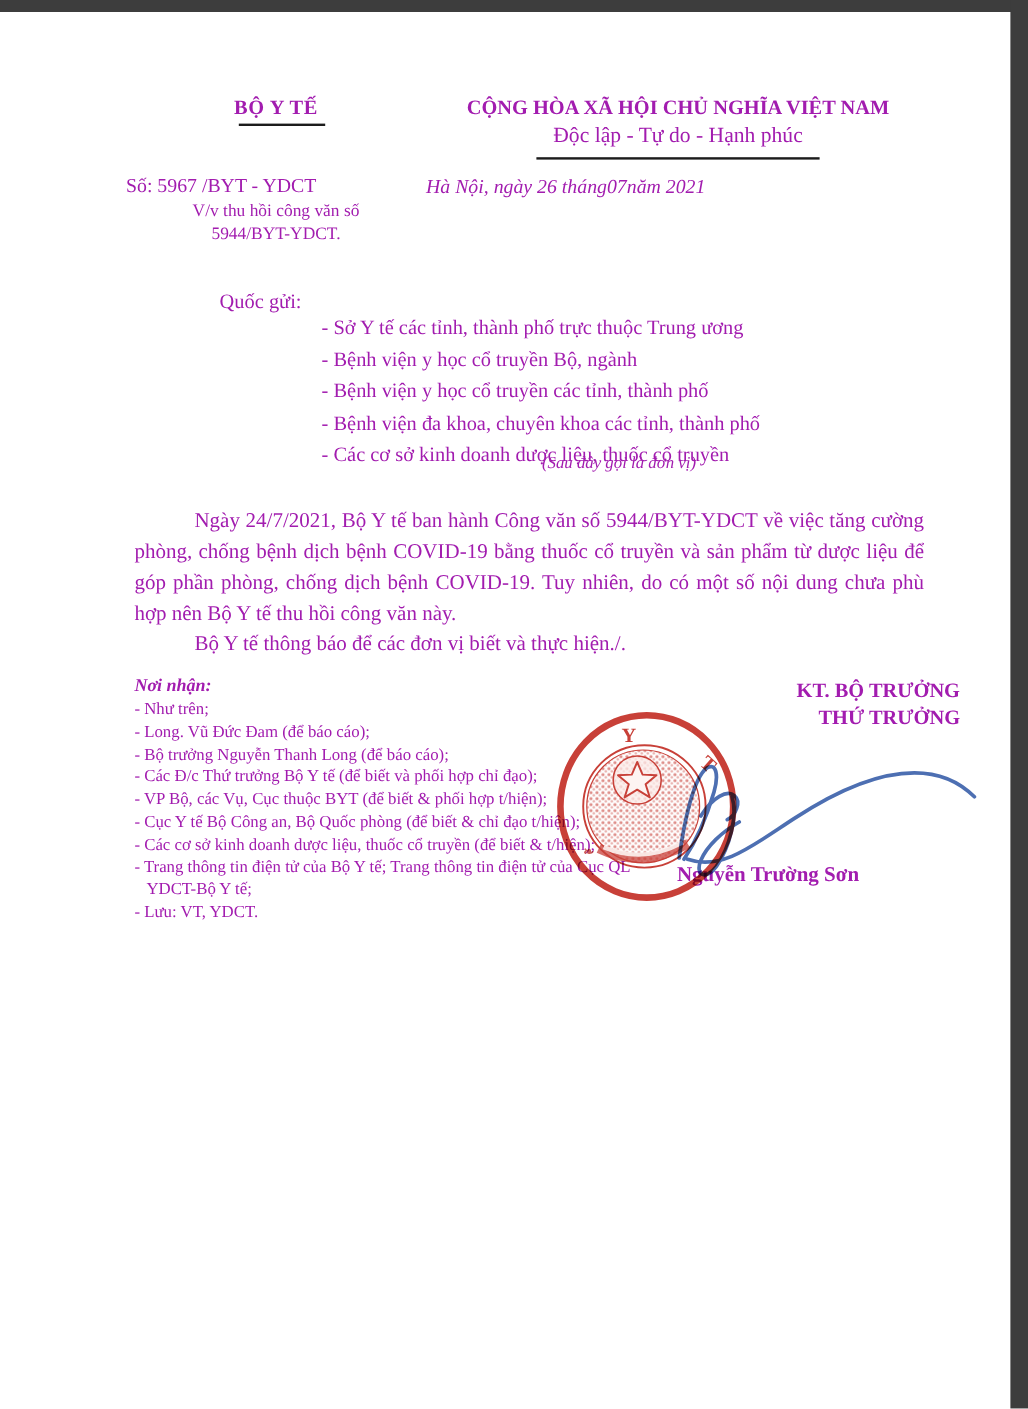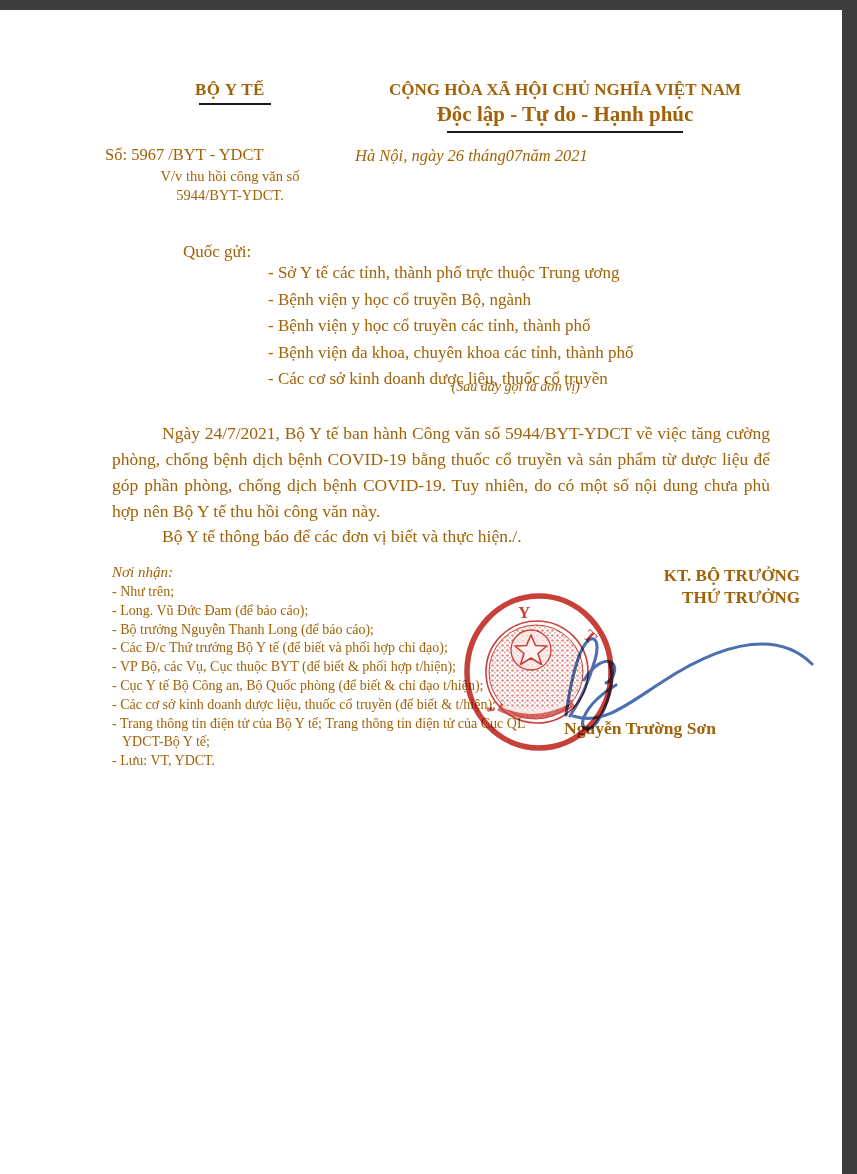--- a/index.html
+++ b/index.html
@@ -1,47 +1,47 @@
 <!DOCTYPE html>
 <html><head>
 <meta charset="utf-8">
 <style>
   html,body { margin:0; padding:0; background:#fff; }
   .page {
     position:relative; width:857px; height:1174px; overflow:hidden;
-    background:#ffffff; font-family:"Liberation Serif", serif; color:#a16207;
+    background:#ffffff; font-family:"Liberation Serif", serif; color:#a21caf;
   }
   .photo-edge-top { position:absolute; left:0; top:0; width:857px; height:10px; background:#3d3d3d; }
   .photo-edge-right { position:absolute; left:842px; top:0; width:15px; height:1174px; background:#3d3d3d; }
 
   .hdr-left  { position:absolute; left:105px; top:80px; width:250px; text-align:center; }
   .org { font-weight:bold; font-size:17px; letter-spacing:.5px; }
   .org-underline { position:absolute; left:199px; top:103px; width:72px; border-top:2px solid #1c1c1c; }
   .doc-number { position:absolute; left:105px; top:145px; width:250px; text-align:left; font-size:16.5px; }
   .subject { position:absolute; left:105px; top:167px; width:250px; text-align:center; font-size:14.5px; line-height:19px; }
 
   .hdr-right { position:absolute; left:355px; top:80px; width:420px; text-align:center; }
   .motto1 { font-weight:bold; font-size:17px; }
-  .motto2 { font-weight:bold; font-size:21px; margin-top:2px; }
+  .motto2 { font-weight:normal; font-size:18px; margin-top:2px; }
   .motto-underline { position:absolute; left:447px; top:131px; width:236px; border-top:2px solid #1c1c1c; }
   .date-line { position:absolute; left:355px; top:146px; width:420px; text-align:left; font-style:italic; font-size:16.5px; }
 
   .kinh-gui { position:absolute; left:183px; top:242px; font-size:17px; }
   .recipients { position:absolute; left:265px; top:257px; width:510px; list-style:none; margin:3px; padding:0;
                 font-size:17px; line-height:26.6px; }
   .note-line { position:absolute; left:360px; top:379px; width:220px; text-align:right;
                font-style:italic; font-size:14px; }
 
   .body-p { position:absolute; left:112px; width:658px; text-align:justify;
             font-size:17.5px; line-height:26px; text-indent:50px; margin:0; }
   .body-p1 { top:420px; }
   .body-p2 { top:523px; }
 
   .noi-nhan { position:absolute; left:112px; top:564px; width:442px; }
-  .noi-nhan-label { font-weight:normal; font-style:italic; font-size:15px; margin-bottom:2px; }
+  .noi-nhan-label { font-weight:bold; font-style:italic; font-size:15px; margin-bottom:2px; }
   .noi-nhan-list { list-style:none; margin:0; padding:0; font-size:14px; line-height:18.8px; }
   .noi-nhan-list li { padding-left:10px; text-indent:-10px; }
 
   .sign-block { position:absolute; left:480px; top:565px; width:320px; text-align:right;
                 font-weight:bold; font-size:17px; line-height:21.5px; }
   .signer-name { position:absolute; left:480px; top:718px; width:320px; text-align:center;
                  font-weight:bold; font-size:17.5px; }
 
   .stamp { position:absolute; left:461px; top:589px; width:156px; height:166px;
            mix-blend-mode:multiply; opacity:.95; }

